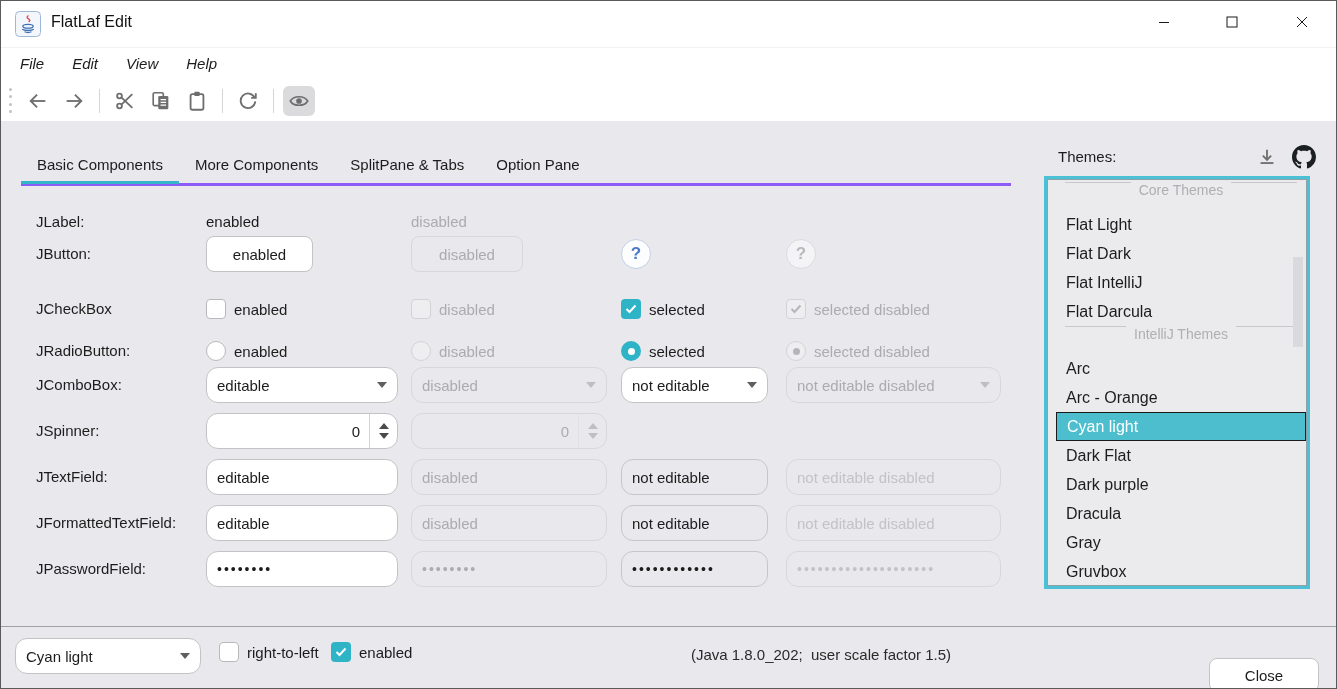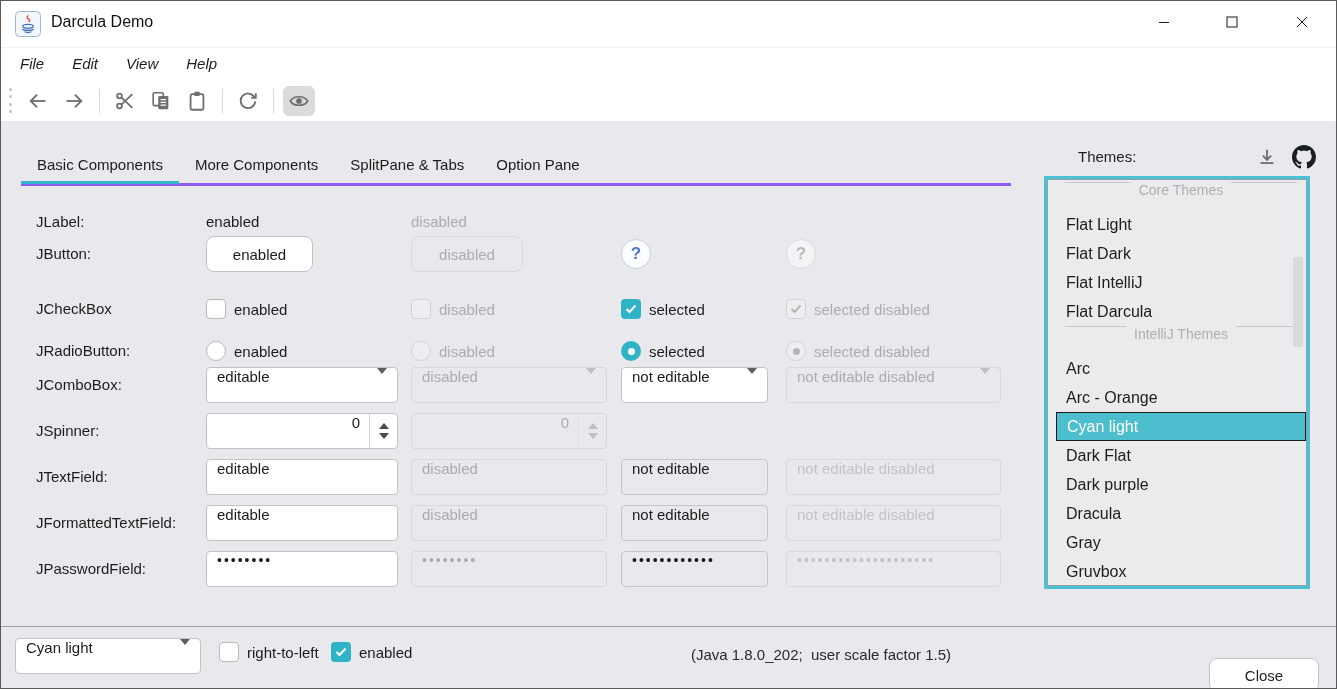--- a/index.html
+++ b/index.html
@@ -58,40 +58,40 @@
   .cblabel.dis{color:var(--disabled_text);}
 
   .rd{width:20px;height:20px;border-radius:50%;box-sizing:border-box;flex:0 0 auto;display:flex;align-items:center;justify-content:center;}
   .rd.off{background:#fff;border:1px solid #b9b9bb;}
   .rd.off.dis{background:#eeeef1;border-color:#d3d3d5;}
   .rd.on{background:var(--accent);}
   .rd.on i{width:7px;height:7px;border-radius:50%;background:#fff;}
   .rd.on.dis{background:#eeeef1;border:1px solid #d3d3d5;}
   .rd.on.dis i{background:#b6b6b8;}
 
-  .field{height:36px;box-sizing:border-box;border-radius:4px;font-size:15px;display:flex;align-items:flex-start;padding:0 10px;}
+  .field{height:36px;box-sizing:border-box;border-radius:12px;font-size:15px;display:flex;align-items:center;padding:0 10px;}
   .f-white{background:#fff;border:1px solid #c3c3c5;color:#1c1c1c;}
   .f-dis{background:transparent;border:1px solid #d8d8da;color:var(--disabled_text);}
   .f-ro{background:transparent;border:1px solid #c7c7c9;color:#1c1c1c;}
   .f-ro.dis{border-color:#d8d8da;color:#c3c3c5;}
   .arrow-down{width:0;height:0;border-left:5px solid transparent;border-right:5px solid transparent;border-top:6px solid #5f5f61;margin-left:auto;}
   .arrow-down.dis{border-top-color:#bfbfc1;}
   .pw{letter-spacing:2px;font-size:14px;}
 
   .spinner{padding:0;}
   .sp-val{flex:1;text-align:right;padding-right:9px;}
   .sp-btns{width:27px;height:100%;border-left:1px solid #d4d4d6;display:flex;flex-direction:column;align-items:center;justify-content:center;gap:4px;}
   .sp-btns.dis{border-left-color:#e2e2e4;}
   .tri-up{width:0;height:0;border-left:5px solid transparent;border-right:5px solid transparent;border-bottom:6px solid #4a4a4c;}
   .tri-dn{width:0;height:0;border-left:5px solid transparent;border-right:5px solid transparent;border-top:6px solid #4a4a4c;}
   .dis .tri-up{border-bottom-color:#bfbfc1;}
   .dis .tri-dn{border-top-color:#bfbfc1;}
 
   
-  .themes-label{position:absolute;left:1057px;top:27px;font-size:15px;color:#1c1c1c;margin-left:20px;}
+  .themes-label{position:absolute;left:1057px;top:27px;font-size:15px;color:#1c1c1c;}
   .themes-dl{position:absolute;left:1255px;top:26px;}
   .themes-gh{position:absolute;left:1291px;top:24px;}
   .themes-list{position:absolute;left:1046px;top:58px;width:260px;height:407px;background:#ebebee;border:1px solid #8fa0a6;box-shadow:0 0 0 3px var(--focus_ring);box-sizing:border-box;padding-top:2px;overflow:hidden;}
   .litem{height:29px;display:flex;align-items:center;padding-left:10px;font-size:16px;color:#1c1c1c;box-sizing:border-box;margin-left:8px;}
   .litem.selected{background:var(--selection_bg);color:#fff;border:1px solid #1a1a1a;}
   .lsep{height:28px;display:flex;gap:8px;padding:0 9px;font-size:14px;color:#afafb2;margin-left:8px;}
   .lsep::before,.lsep::after{content:"";flex:1;height:1px;background:#c9c9cc;}
   .lscroll{position:absolute;right:3px;top:77px;width:10px;height:90px;background:#dadade;}
 
   
@@ -108,21 +108,21 @@
 <div class="window">
 
   <div class="titlebar">
     <svg class="app-icon" viewBox="0 0 26 26">
       <rect x="0.5" y="0.5" width="25" height="25" rx="4" fill="#f3f7fc" stroke="#9db7d9"></rect>
       <path d="M13.5 4.5c-1.8 1.2-1.8 2.3 0 3.4 1.6 1 1.6 2 .1 3" stroke="#d9534f" stroke-width="1.5" fill="none"></path>
       <ellipse cx="13" cy="15.2" rx="5.2" ry="1.9" fill="none" stroke="#3b6fb5" stroke-width="1.3"></ellipse>
       <path d="M7.3 18.2c2.2 1.7 9.2 1.7 11.4 0" stroke="#3b6fb5" stroke-width="1.3" fill="none"></path>
       <path d="M9.5 20.8c1.8.8 5.2.8 7 0" stroke="#3b6fb5" stroke-width="1.2" fill="none"></path>
     </svg>
-    <span class="app-title">Darcula Demo</span>
+    <span class="app-title">FlatLaf Edit</span>
     <div class="winbtn" style="left:1140px;">
       <svg width="12" height="12" viewBox="0 0 12 12">
           <path d="M1 6.5h10" stroke="#1a1a1a" stroke-width="1"></path>
         </svg>
     </div>
     <div class="winbtn" style="left:1208px;">
       <svg width="12" height="12" viewBox="0 0 12 12">
           <rect x="1" y="1" width="10" height="10" fill="none" stroke="#1a1a1a" stroke-width="1"></rect>
         </svg>
     </div>

